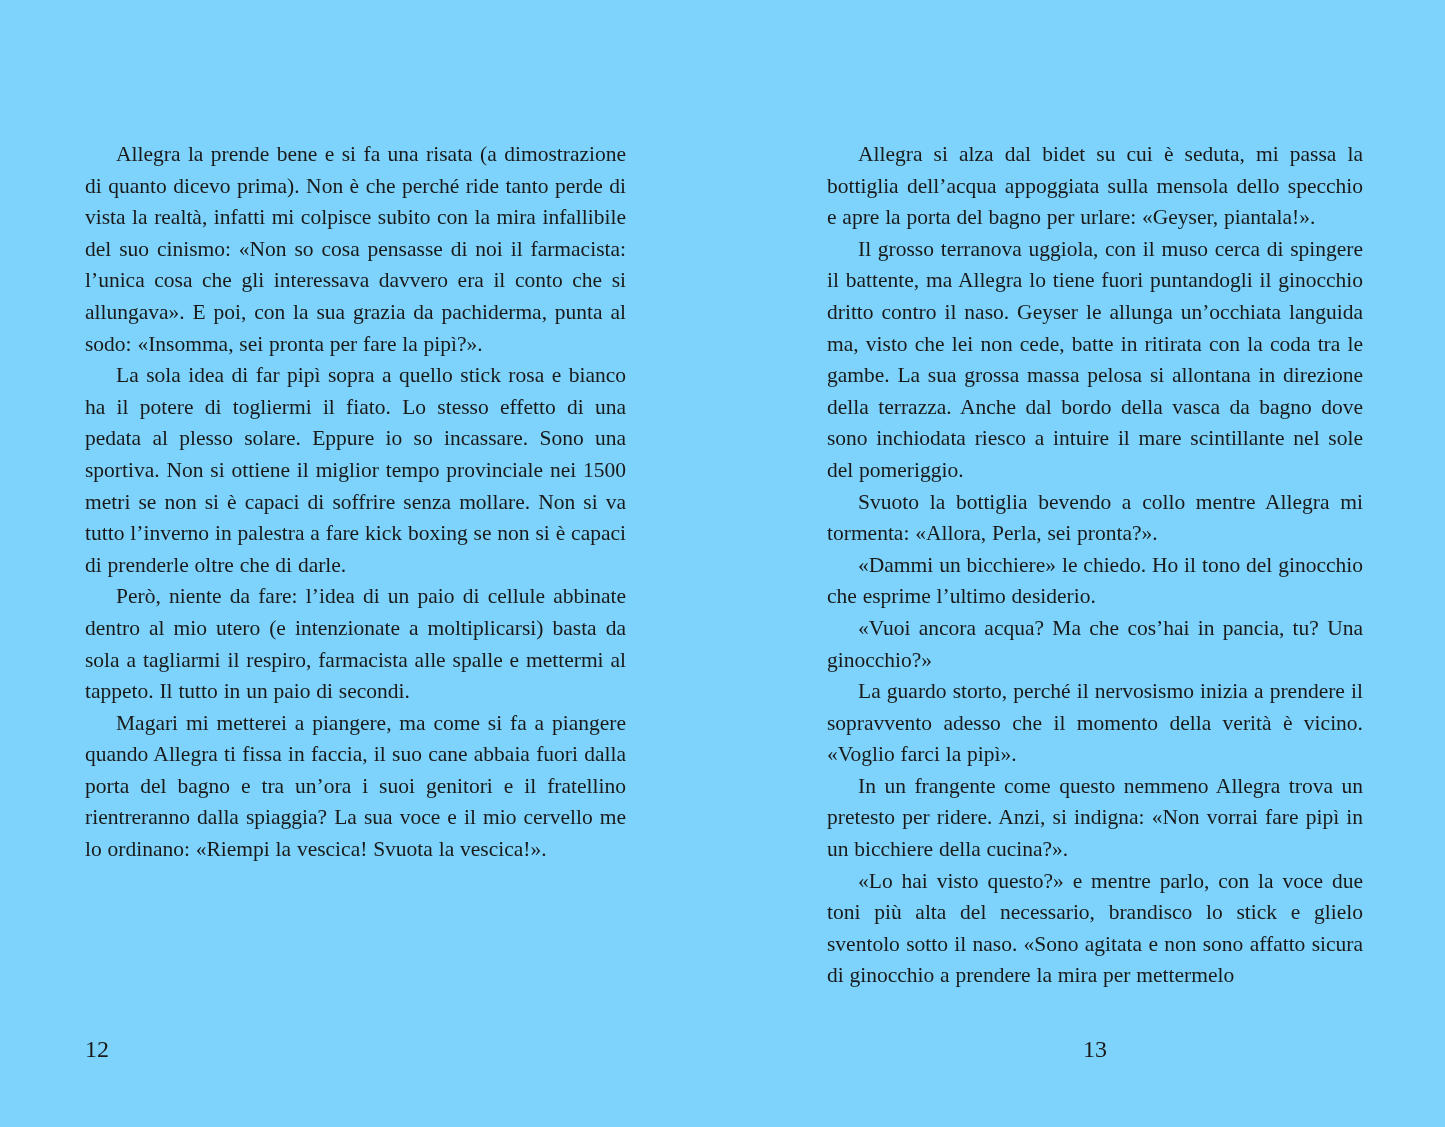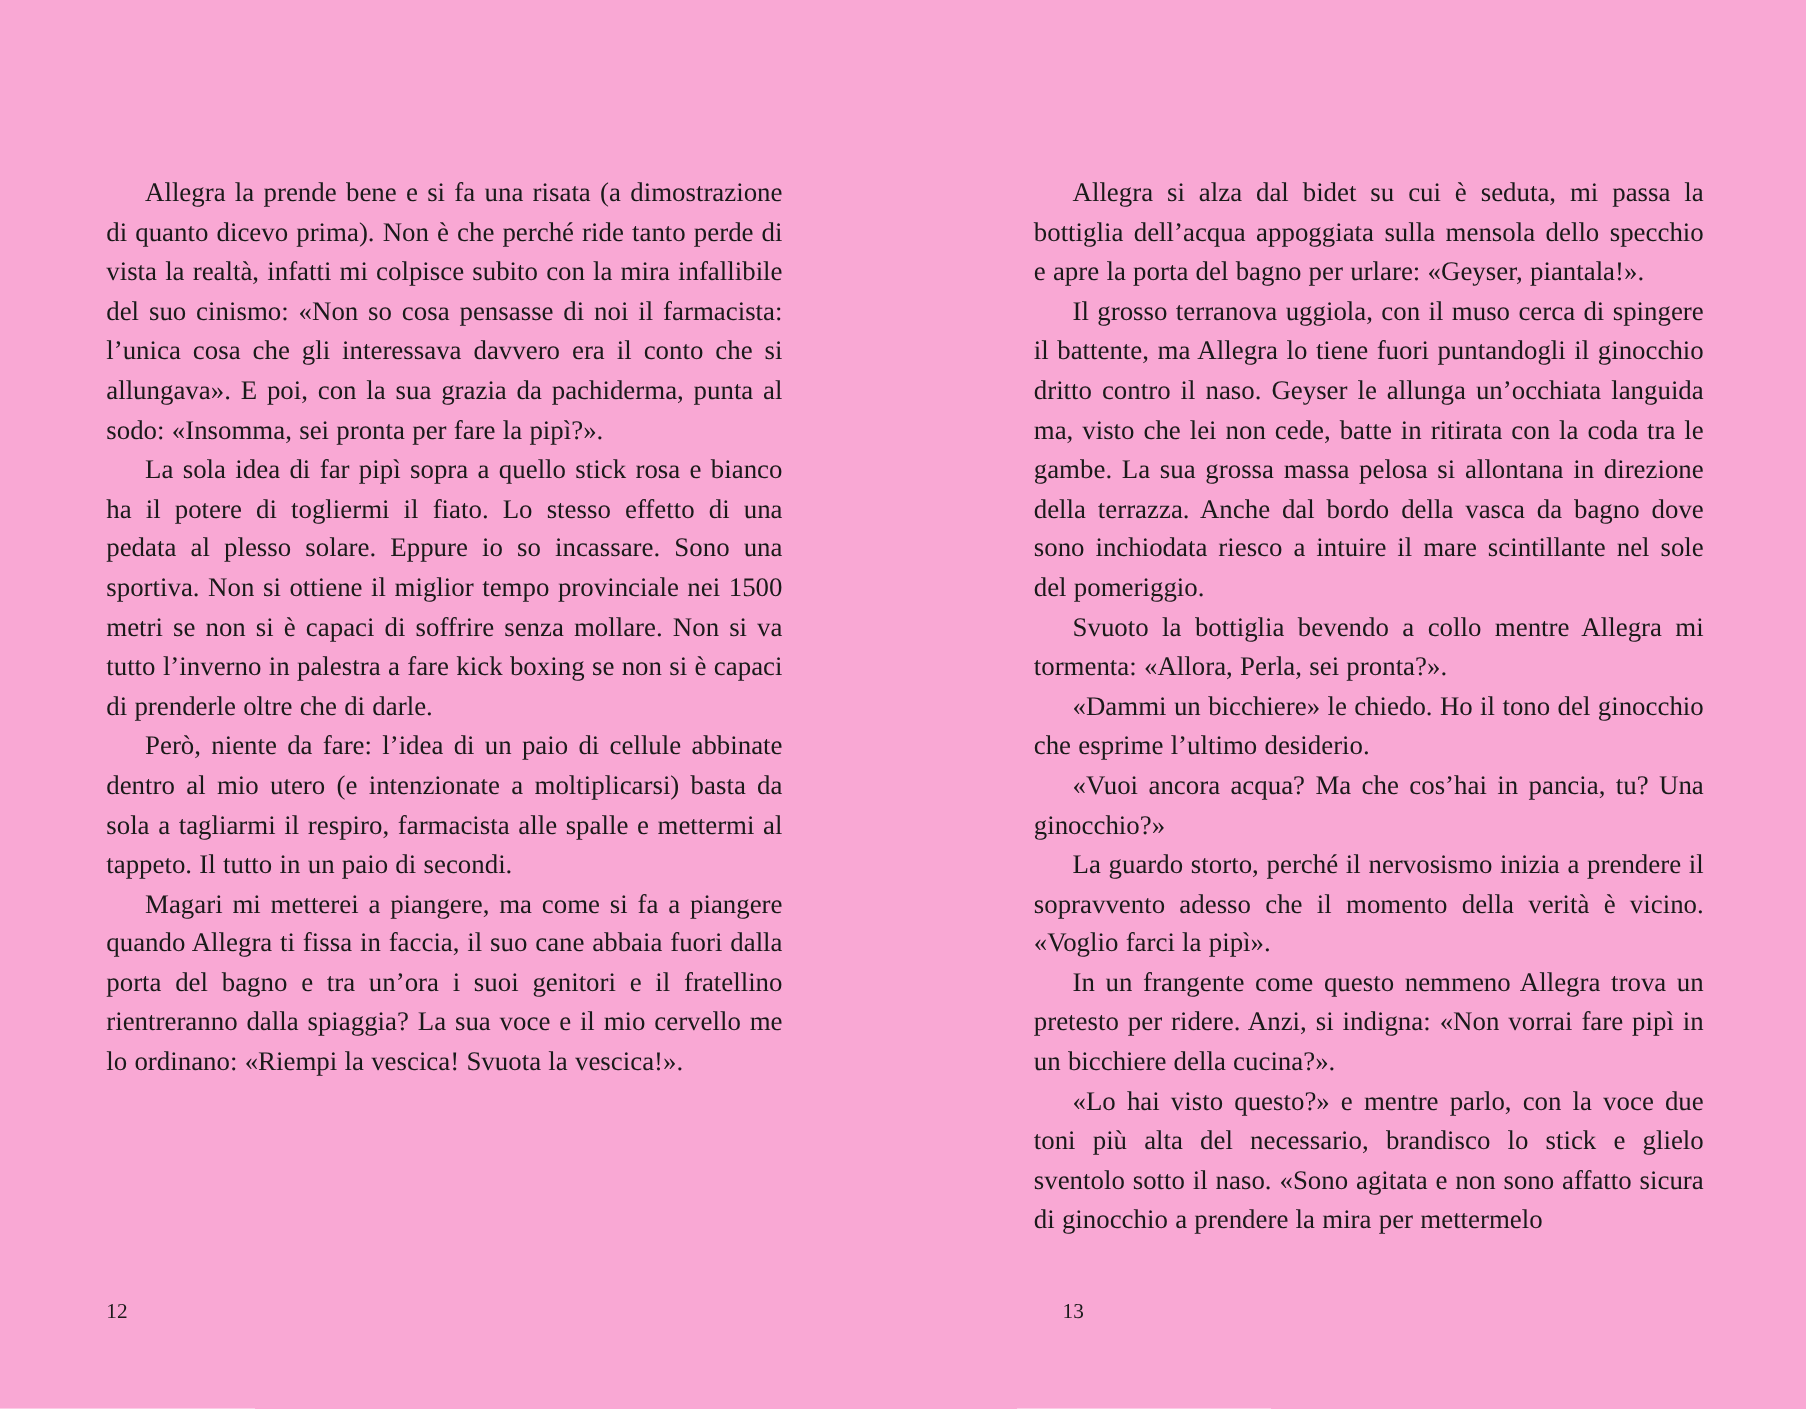--- a/index.html
+++ b/index.html
@@ -4,21 +4,21 @@
 <style>
   html, body {
     margin: 0;
     padding: 0;
     background: #ffffff;
   }
   .spread {
     position: relative;
     width: 1445px;
     height: 1127px;
-    background: #f9a8d4;
+    background: #7dd3fc;
     overflow: hidden;
     font-family: "Liberation Serif", "DejaVu Serif", serif;
     color: #1a1a1a;
   }
   .text-col {
     position: absolute;
     top: 139px;
     text-align: justify;
     font-size: 21.5px;
     line-height: 31.6px;
@@ -29,26 +29,26 @@
   .col-left  { left: 85px;  width: 541px; }
   .col-right { left: 827px; width: 536px; }
   .text-col p {
     margin: 0;
     padding: 0;
     text-indent: 31px;
   }
   .pagenum {
     position: absolute;
     top: 1036px;
-    font-size: 17px;
+    font-size: 24px;
     line-height: 26px;
     color: #1a1a1a;
   }
   .pagenum-left  { left: 85px; }
-  .pagenum-right { left: 850px; width: 536px; text-align: left; }
+  .pagenum-right { left: 827px; width: 536px; text-align: center; }
 </style>
 </head>
 <body>
 
 <div class="spread">
 
   <div class="text-col col-left" lang="it">
     <p>Allegra la prende bene e si fa una risata (a dimostrazione di quanto dicevo prima). Non è che perché ride tanto perde di vista la realtà, infatti mi colpisce subito con la mira infallibile del suo cinismo: «Non so cosa pensasse di noi il farmacista: l’unica cosa che gli interessava davvero era il conto che si allungava». E poi, con la sua grazia da pachiderma, punta al sodo: «Insomma, sei pronta per fare la pipì?».</p>
     <p>La sola idea di far pipì sopra a quello stick rosa e bianco ha il potere di togliermi il fiato. Lo stesso effetto di una pedata al plesso solare. Eppure io so incassare. Sono una sportiva. Non si ottiene il miglior tempo provinciale nei 1500 metri se non si è capaci di soffrire senza mollare. Non si va tutto l’inverno in palestra a fare kick boxing se non si è capaci di prenderle oltre che di darle.</p>
     <p>Però, niente da fare: l’idea di un paio di cellule abbinate dentro al mio utero (e intenzionate a moltiplicarsi) basta da sola a tagliarmi il respiro, farmacista alle spalle e mettermi al tappeto. Il tutto in un paio di secondi.</p>

